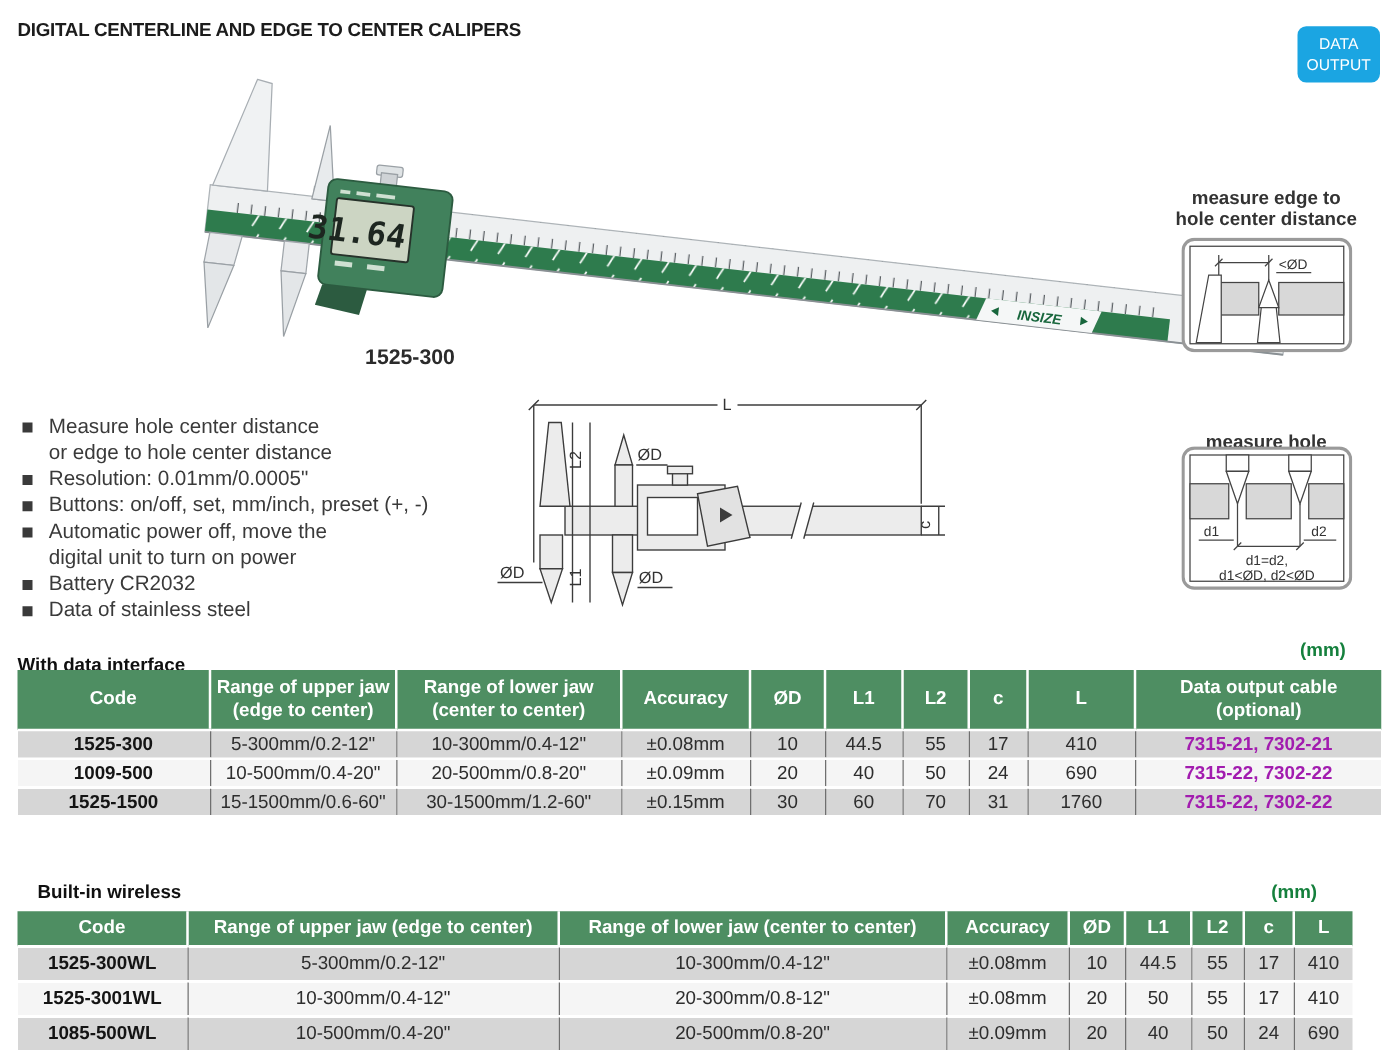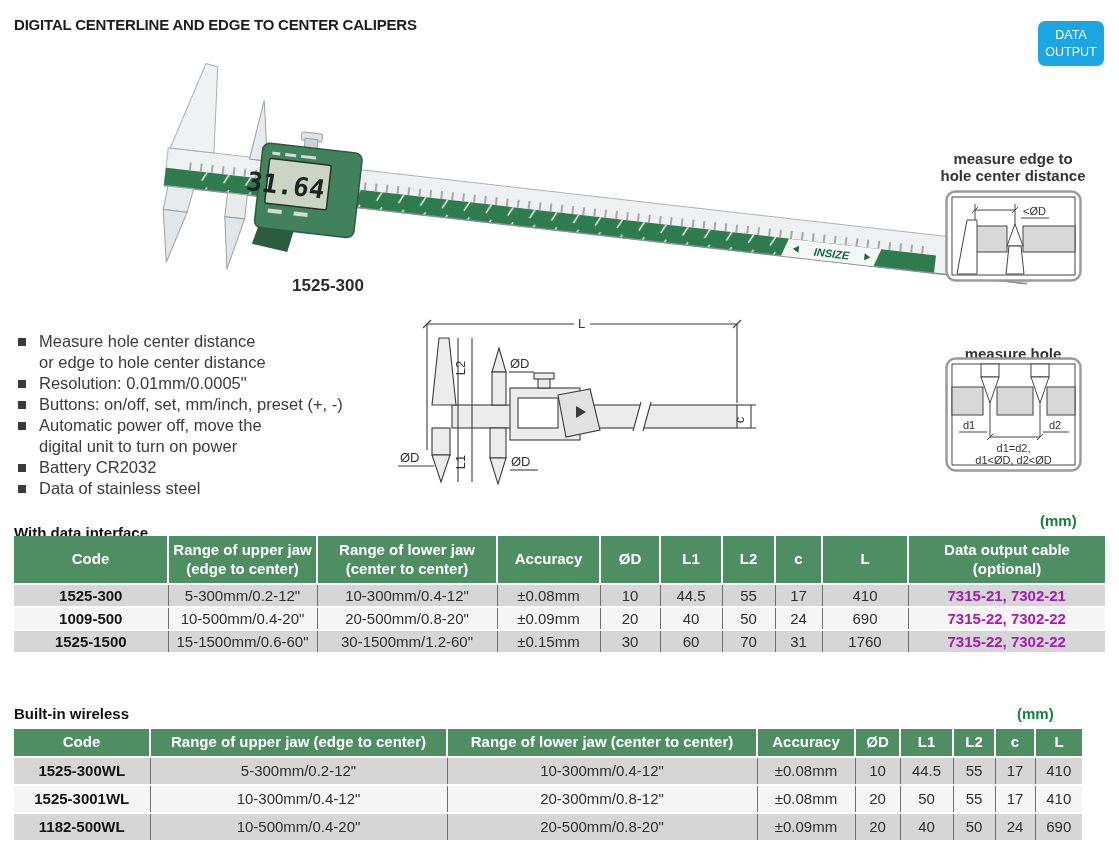--- a/index.html
+++ b/index.html
@@ -25,21 +25,21 @@
 
   .diagram-caption { position:absolute; width:162px; text-align:center; font-size:15px;
                      line-height:17px; color:#333; white-space:pre-line;font-weight:bold; }
   .cap1 { left:932px; top:150px; }
   .cap2 { left:932px; top:325px;margin-top:20px; }
   .diag1 { position:absolute; left:945px; top:190px; width:137px; height:92px; }
   .diag2 { position:absolute; left:945px; top:357px; width:137px; height:115px; }
 
   .sec-title { position:absolute; font-size:15px; font-weight:bold; color:#101010; }
   .st1 { left:14px; top:512px;margin-top:12px; }
-  .st2 { left:14px; top:705px; }
+  .st2 { left:30px; top:705px; }
   .unit { position:absolute; font-size:15px; font-weight:bold; color:#15803d; text-align:left; width:65px; }
   .u1 { left:1040px; top:512px; }
   .u2 { left:1017px; top:705px; }
 
   .spec-table { position:absolute; border-collapse:collapse; table-layout:fixed;
                 font-size:15px; color:#2e2e2e; text-align:center; }
   .t1 { left:14px; top:536px; width:1091px; }
   .t2 { left:14px; top:729px; width:1068px; }
   .spec-table th { background:#4e8e62; color:#fff; font-weight:bold; white-space:pre-line;
                    font-size:15px; line-height:1.25; padding:4px 2px;
@@ -348,21 +348,21 @@
           <td>10-300mm/0.4-12"</td>
           <td>20-300mm/0.8-12"</td>
           <td>±0.08mm</td>
           <td>20</td>
           <td>50</td>
           <td>55</td>
           <td>17</td>
           <td>410</td>
         </tr>
         <tr>
-          <td>1182-500WL</td>
+          <td>1085-500WL</td>
           <td>10-500mm/0.4-20"</td>
           <td>20-500mm/0.8-20"</td>
           <td>±0.09mm</td>
           <td>20</td>
           <td>40</td>
           <td>50</td>
           <td>24</td>
           <td>690</td>
         </tr>
       </tbody>

